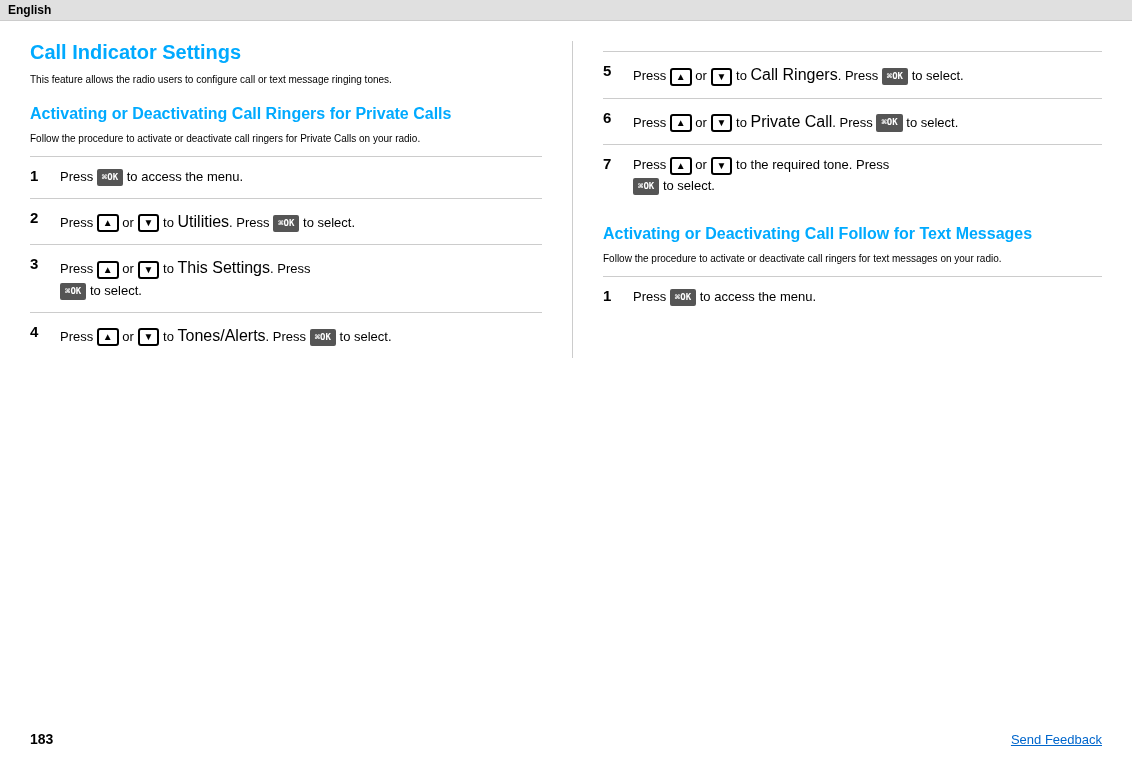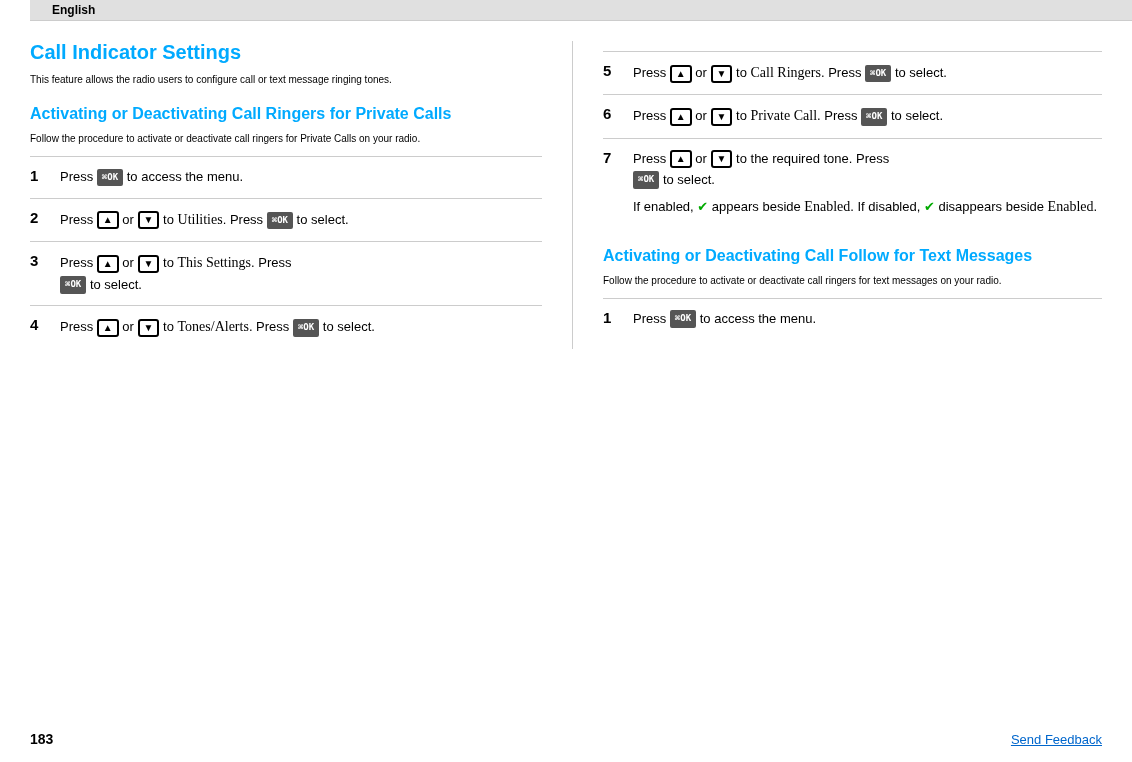--- a/index.html
+++ b/index.html
@@ -8,25 +8,24 @@
       font-size: 13px;
       color: #000;
       background: #fff;
       width: 1132px;
       min-height: 762px;
       position: relative;
     }
 
     .top-bar {
       background: #e0e0e0;
-      padding: 3px 22px;
+      padding: 3px 8px;
       font-size: 12px;
       font-weight: bold;
       border-bottom: 1px solid #ccc;
-      margin-left: 30px;
     }
 
     .page-content {
       display: flex;
       padding: 20px 30px 20px 30px;
       gap: 30px;
     }
 
     .left-col {
       flex: 1;
@@ -119,22 +118,22 @@
       font-size: 9px;
       font-weight: bold;
       background: #555;
       color: #fff;
       vertical-align: middle;
       line-height: 1.3;
       font-family: monospace;
     }
 
     code.mono {
-      font-family: Liberation Serif, serif;
-      font-size: 14px;
+      font-family: Liberation Sans, sans-serif;
+      font-size: 16px;
     }
 
     .checkmark {
       color: #00aa00;
       font-size: 13px;
     }
 
     .footer {
       position: absolute;
       bottom: 15px;
@@ -230,23 +229,20 @@
         <div class="step-content">
           Press <span class="btn-up">▲</span> or <span class="btn-down">▼</span> to <code class="mono">Private Call</code>. Press <span class="btn-ok">⌘OK</span> to select.
         </div>
       </div>
 
       <div class="step">
         <span class="step-number">7</span>
         <div class="step-content">
           Press <span class="btn-up">▲</span> or <span class="btn-down">▼</span> to the required tone. Press<br>
           <span class="btn-ok">⌘OK</span> to select.
-          <div class="note-text">
-            If enabled, <span class="checkmark">✔</span> appears beside <code class="mono">Enabled</code>. If disabled, <span class="checkmark">✔</span> disappears beside <code class="mono">Enabled</code>.
-          </div>
         </div>
       </div>
 
     </div>
 
     <h2 class="subsection-title">
       <span>Activating or Deactivating Call Follow for Text Messages</span>
     </h2>
     <p class="intro-text">Follow the procedure to activate or deactivate call ringers for text messages on your radio.</p>
 

